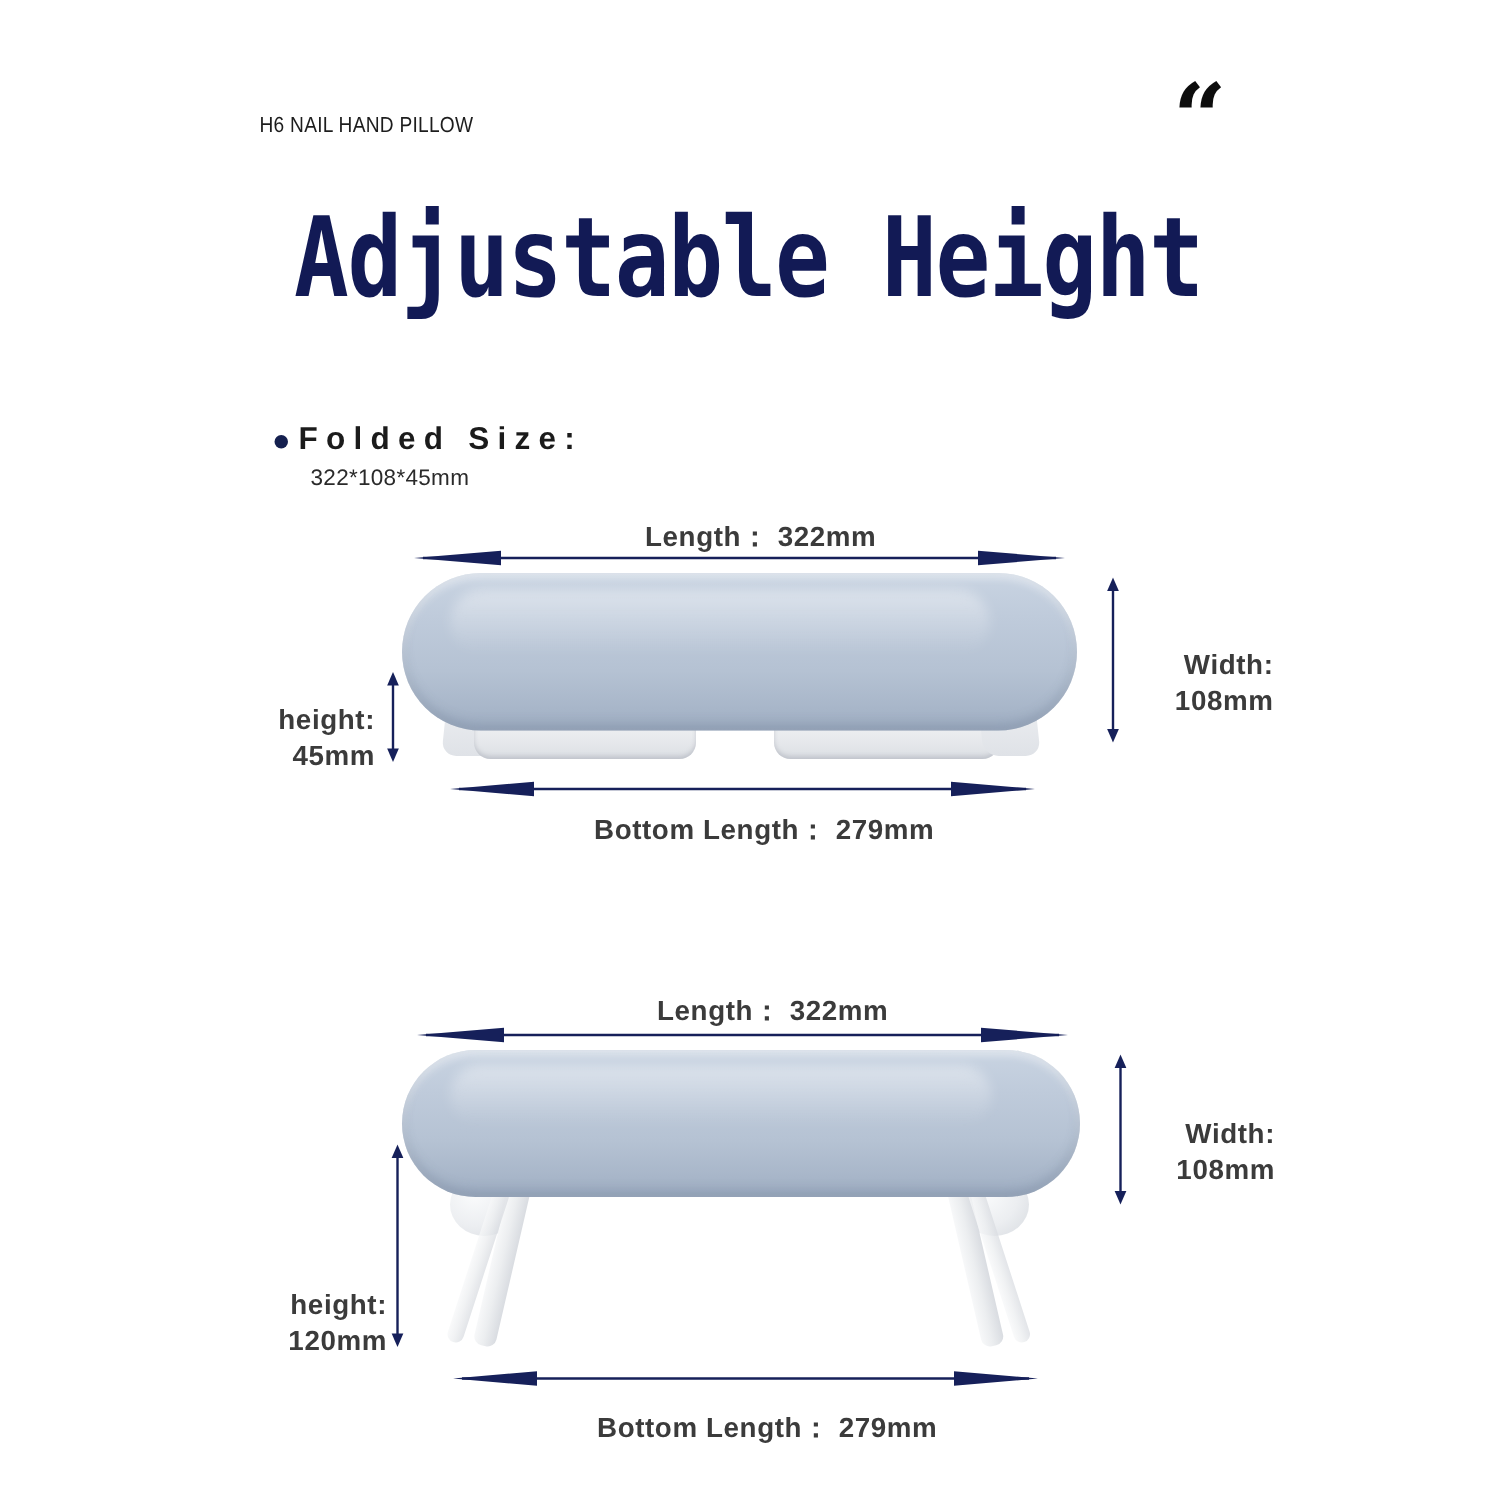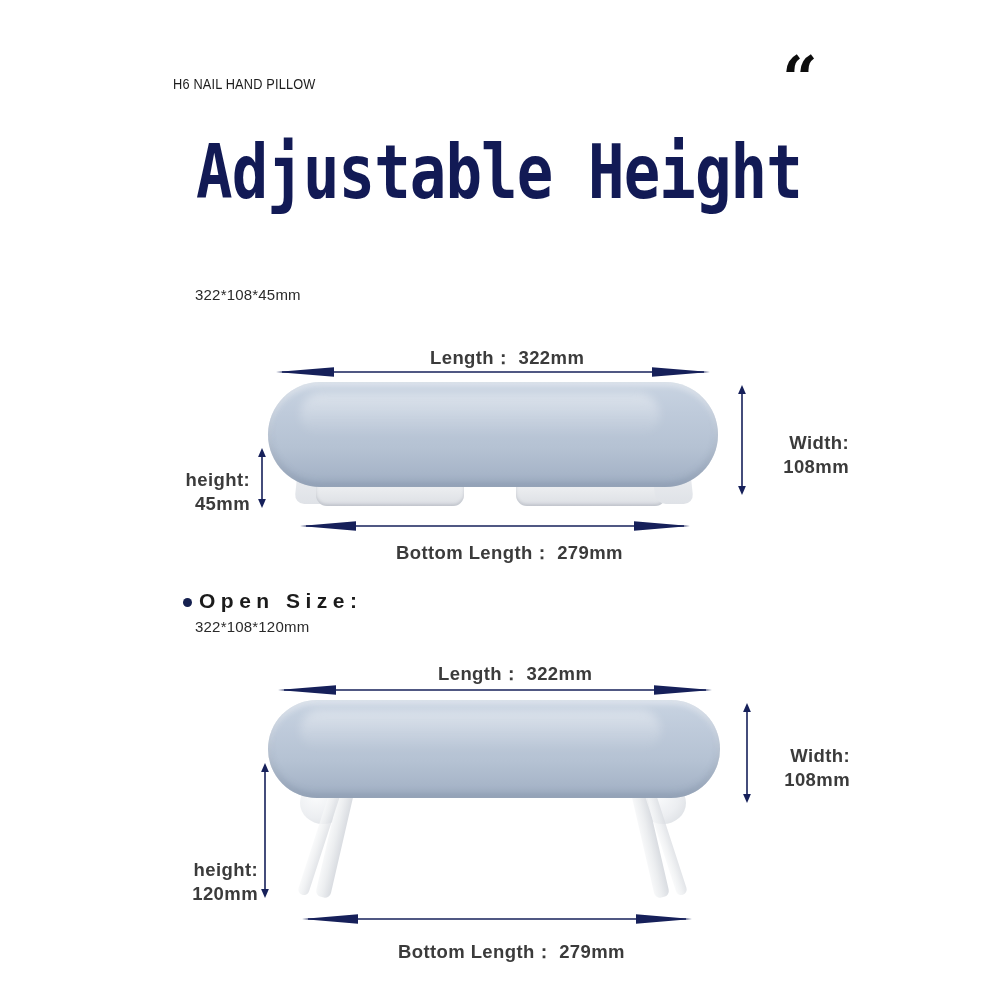--- a/index.html
+++ b/index.html
@@ -81,21 +81,21 @@
     margin-top: 2px;
   }
   .section-title {
     font-size: 21px;
     font-weight: 700;
     color: #1b1b1b;
     letter-spacing: 5.5px;
     white-space: nowrap;
   }
   .section-sub {
-    margin-left: 12px;
+    margin-left: 24px;
     margin-top: 5px;
     font-size: 15px;
     color: #2a2a2a;
     letter-spacing: 0.2px;
     white-space: nowrap;
   }
 
   
   .dim-label {
     position: absolute;
@@ -184,20 +184,24 @@
 
 <div class="page">
 
   <div class="kicker">H6 NAIL HAND PILLOW</div>
 
   <div class="quote-mark">“</div>
 
   <div class="headline">Adjustable  Height</div>
 
   <div class="section-head" style="top:281px;">
+    <div class="bullet-row">
+      <span class="bullet-dot"></span>
+      <span class="section-title">Folded Size:</span>
+    </div>
     <div class="section-sub">322*108*45mm</div>
   </div>
 
   <div class="dim-label" style="left:430px; top:345px;">Length： 322mm</div>
 
   <div class="h-arrow" style="left:276px; top:365px; width:434px;">
     <svg width="434" height="14" viewBox="0 0 434 14">
       <line x1="6" y1="7" x2="428" y2="7" stroke="#16205a" stroke-width="1.6"></line>
       <polygon points="0,7 58,2.2 58,11.8" fill="#16205a"></polygon>
       <polygon points="434,7 376,2.2 376,11.8" fill="#16205a"></polygon>
@@ -246,27 +250,20 @@
   <div class="h-arrow" style="left:300px; top:519px; width:390px;">
     <svg width="390" height="14" viewBox="0 0 390 14">
       <line x1="6" y1="7" x2="384" y2="7" stroke="#16205a" stroke-width="1.6"></line>
       <polygon points="0,7 56,2.2 56,11.8" fill="#16205a"></polygon>
       <polygon points="390,7 334,2.2 334,11.8" fill="#16205a"></polygon>
     </svg>
   </div>
 
   <div class="dim-label" style="left:396px; top:540px;">Bottom Length： 279mm</div>
 
-  <div class="section-head" style="top:589px;">
-    <div class="bullet-row">
-      <span class="bullet-dot"></span>
-      <span class="section-title">Open Size:</span>
-    </div>
-    <div class="section-sub">322*108*120mm</div>
-  </div>
 
   <div class="dim-label" style="left:438px; top:661px;">Length： 322mm</div>
 
   <div class="h-arrow" style="left:278px; top:683px; width:434px;">
     <svg width="434" height="14" viewBox="0 0 434 14">
       <line x1="6" y1="7" x2="428" y2="7" stroke="#16205a" stroke-width="1.6"></line>
       <polygon points="0,7 58,2.2 58,11.8" fill="#16205a"></polygon>
       <polygon points="434,7 376,2.2 376,11.8" fill="#16205a"></polygon>
     </svg>
   </div>

